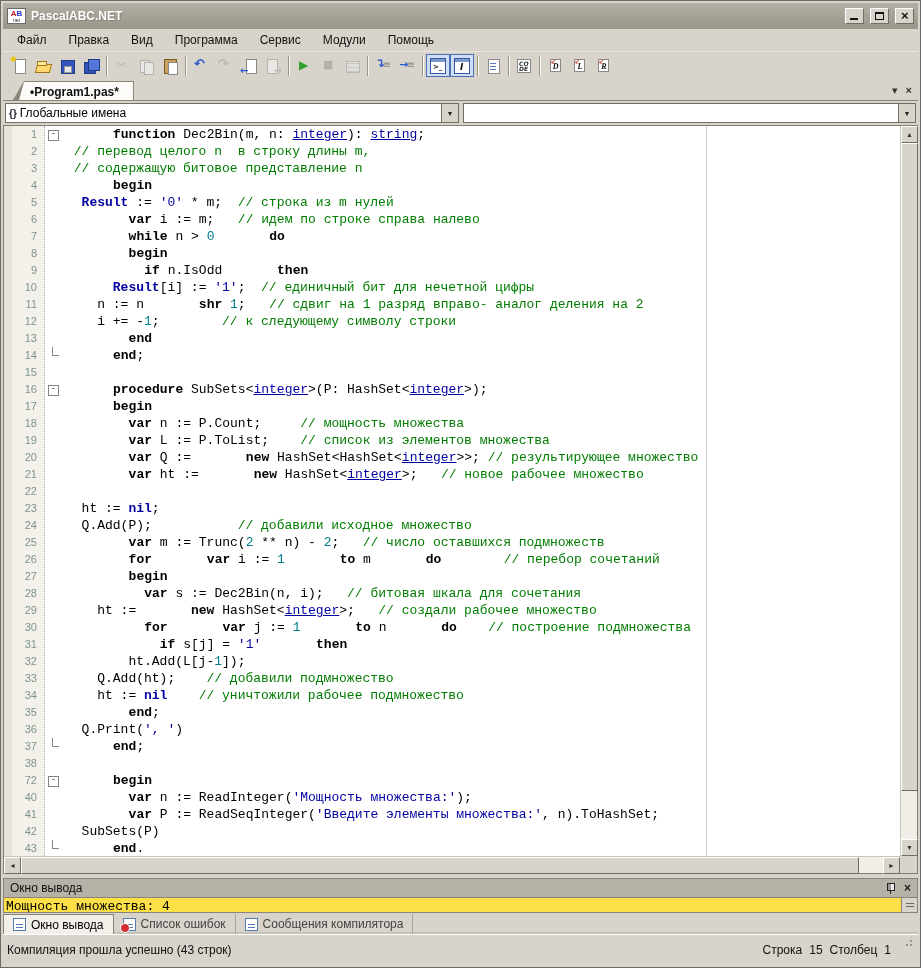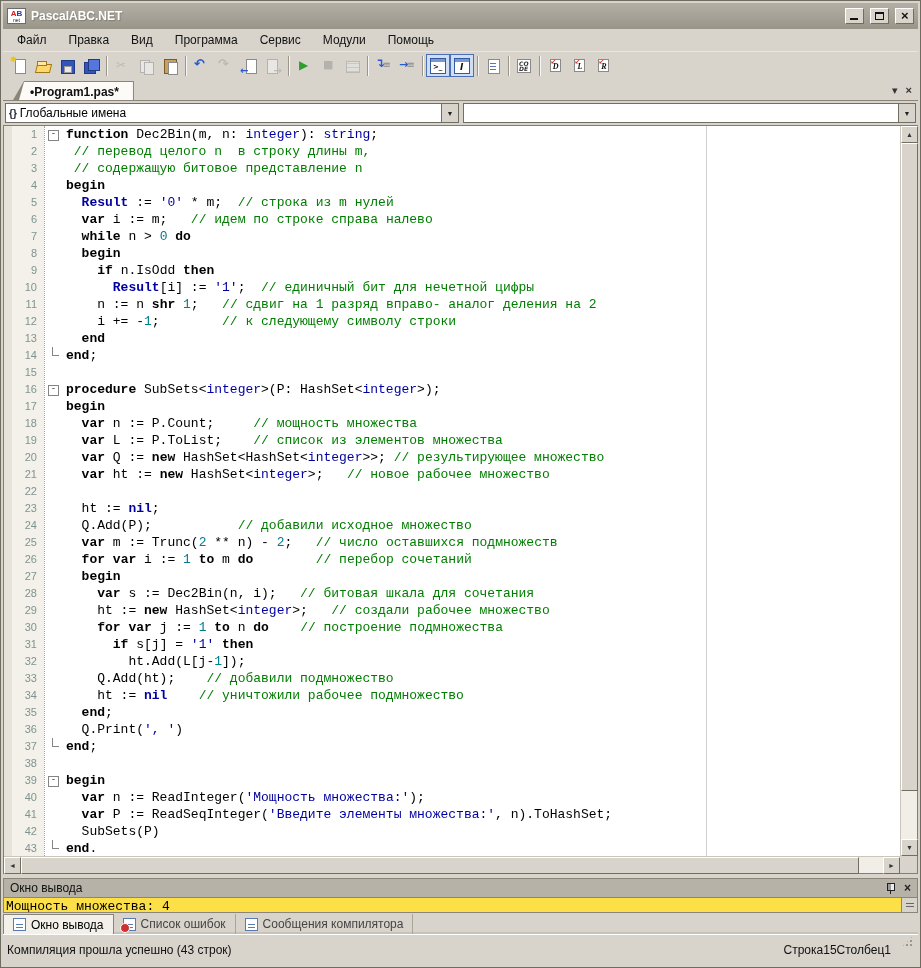--- a/index.html
+++ b/index.html
@@ -103,25 +103,25 @@
   .margin-line{position:absolute;left:702px;top:0;bottom:0;border-left:1px solid #cfcfcf;}
   .code-lines{position:relative;font-family:"Liberation Mono","DejaVu Sans Mono",monospace;font-size:13px;}
   .cline{display:flex;height:17px;line-height:17px;}
   .lnum{width:40px;flex:none;text-align:right;padding-right:7px;font-size:11px;color:#7f9490;font-family:"Liberation Sans",sans-serif;}
   .lfold{width:20px;flex:none;position:relative;}
   .f-start::before{content:"-";position:absolute;left:4px;top:4px;width:9px;height:9px;border:1px solid #848484;background:#fff;
     font-size:9px;line-height:7px;text-align:center;color:#333;font-family:"Liberation Mono",monospace;}
   .f-end::before{content:"";position:absolute;left:8px;top:8px;width:7px;height:1px;background:#848484;}
   .f-end::after{content:"";position:absolute;left:8px;top:0;width:1px;height:9px;background:#848484;}
   .ltext{white-space:pre;padding-left:2px;color:#000;}
-  .sg-k{font-weight:bold;color:#000;}
+  .sg-k{font-weight:bold;color:#000;margin-left:47px;}
   .sg-c{color:var(--grn);}
   .sg-s{color:var(--nav);}
   .sg-v{color:var(--nav);font-weight:bold;}
-  .sg-t{color:var(--nav);}
+  .sg-t{color:var(--nav);text-decoration:underline;}
   .sg-n{color:var(--num);}
   
   .vscroll{position:relative;background:#f0eee6;border-left:1px solid #c9c5bb;}
   .hscroll{position:relative;background:#f0eee6;border-top:1px solid #c9c5bb;}
   .sbtn{position:absolute;width:17px;height:17px;background:var(--chrome);border:1px solid;
     border-color:#fff #716d60 #716d60 #fff;display:grid;place-items:center;font-size:7px;color:#333;}
   .sb-up{top:0;left:0;} .sb-dn{bottom:0;left:0;} .sb-l{left:0;top:0;} .sb-r{right:0;top:0;}
   .vthumb{position:absolute;left:0;width:17px;top:17px;height:calc(100% - 82px);background:var(--chrome);
     border:1px solid;border-color:#fff #716d60 #716d60 #fff;}
   .hthumb{position:absolute;top:0;height:17px;left:17px;width:calc(100% - 58px);background:var(--chrome);
@@ -149,21 +149,21 @@
   .btab:not(.active){border-right:1px solid #a9a599;}
   .bticon{width:13px;height:13px;background:#fff;border:1px solid #5a7ab5;position:relative;flex:none;}
   .bticon::before{content:"";position:absolute;left:2px;right:2px;top:3px;bottom:2px;
     background:repeating-linear-gradient(0deg,#5a7ab5 0 1px,transparent 1px 3px);}
   .bt-err::after{content:"";position:absolute;left:-4px;bottom:-3px;width:8px;height:8px;border-radius:50%;
     background:#d23030;border:1px solid #fff;}
   
   .statusbar{height:24px;flex:none;display:flex;align-items:center;font-size:12px;color:#111;
     padding:15px 4px;border-top:1px solid #fff;box-shadow:0 -2px 0 #c6c2b8;}
   .sb-msg{flex:1;}
-  .sb-right{display:flex;align-items:center;margin-right:10px;}
+  .sb-right{display:flex;align-items:center;gap:7px;margin-right:10px;}
   .grip{width:13px;height:13px;align-self:flex-end;margin-bottom:2px;
     background-image:radial-gradient(#9a968a 1px,transparent 1.2px);background-size:4px 4px;
     clip-path:polygon(100% 0,100% 100%,0 100%);}
 </style>
 </head>
 <body>
 
 <div class="window">
 
   <div class="titlebar">
@@ -485,21 +485,21 @@
             <span class="lnum">37</span>
             <span class="lfold f-end"></span>
             <span class="ltext"><span class="sg-k">end</span><span class="sg-p">;</span></span>
           </div>
           <div class="cline">
             <span class="lnum">38</span>
             <span class="lfold"></span>
             <span class="ltext"></span>
           </div>
           <div class="cline">
-            <span class="lnum">39</span>
+            <span class="lnum">72</span>
             <span class="lfold f-start"></span>
             <span class="ltext"><span class="sg-k">begin</span></span>
           </div>
           <div class="cline">
             <span class="lnum">40</span>
             <span class="lfold"></span>
             <span class="ltext"><span class="sg-p">  </span><span class="sg-k">var</span><span class="sg-p"> n := ReadInteger(</span><span class="sg-s">'Мощность множества:'</span><span class="sg-p">);</span></span>
           </div>
           <div class="cline">
             <span class="lnum">41</span>

